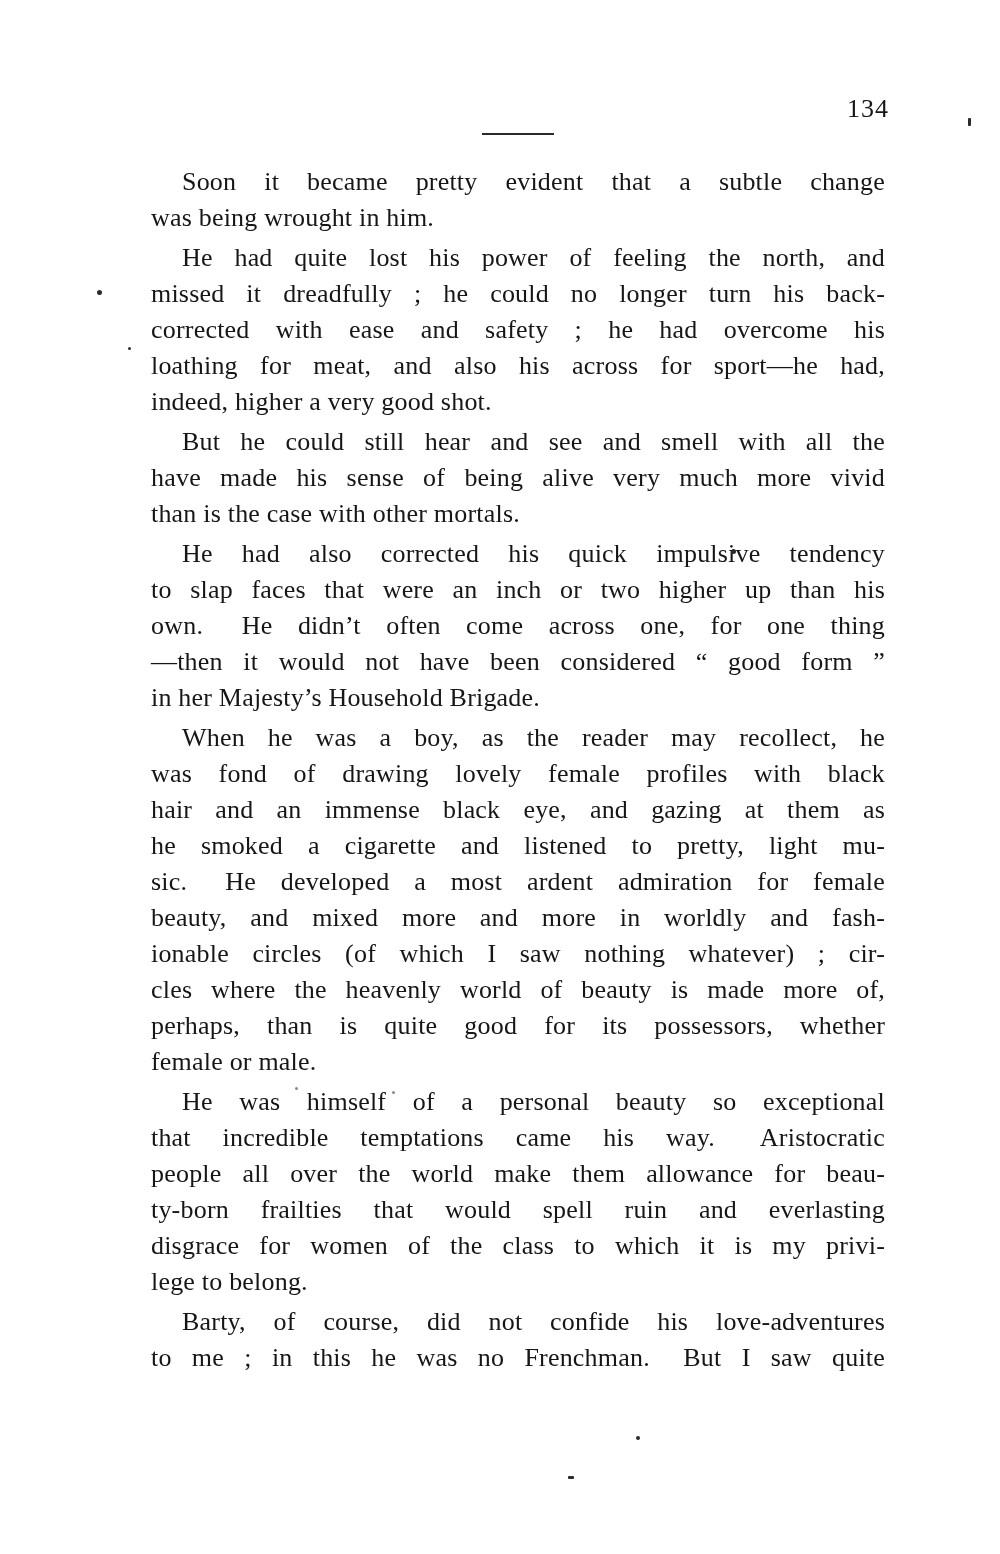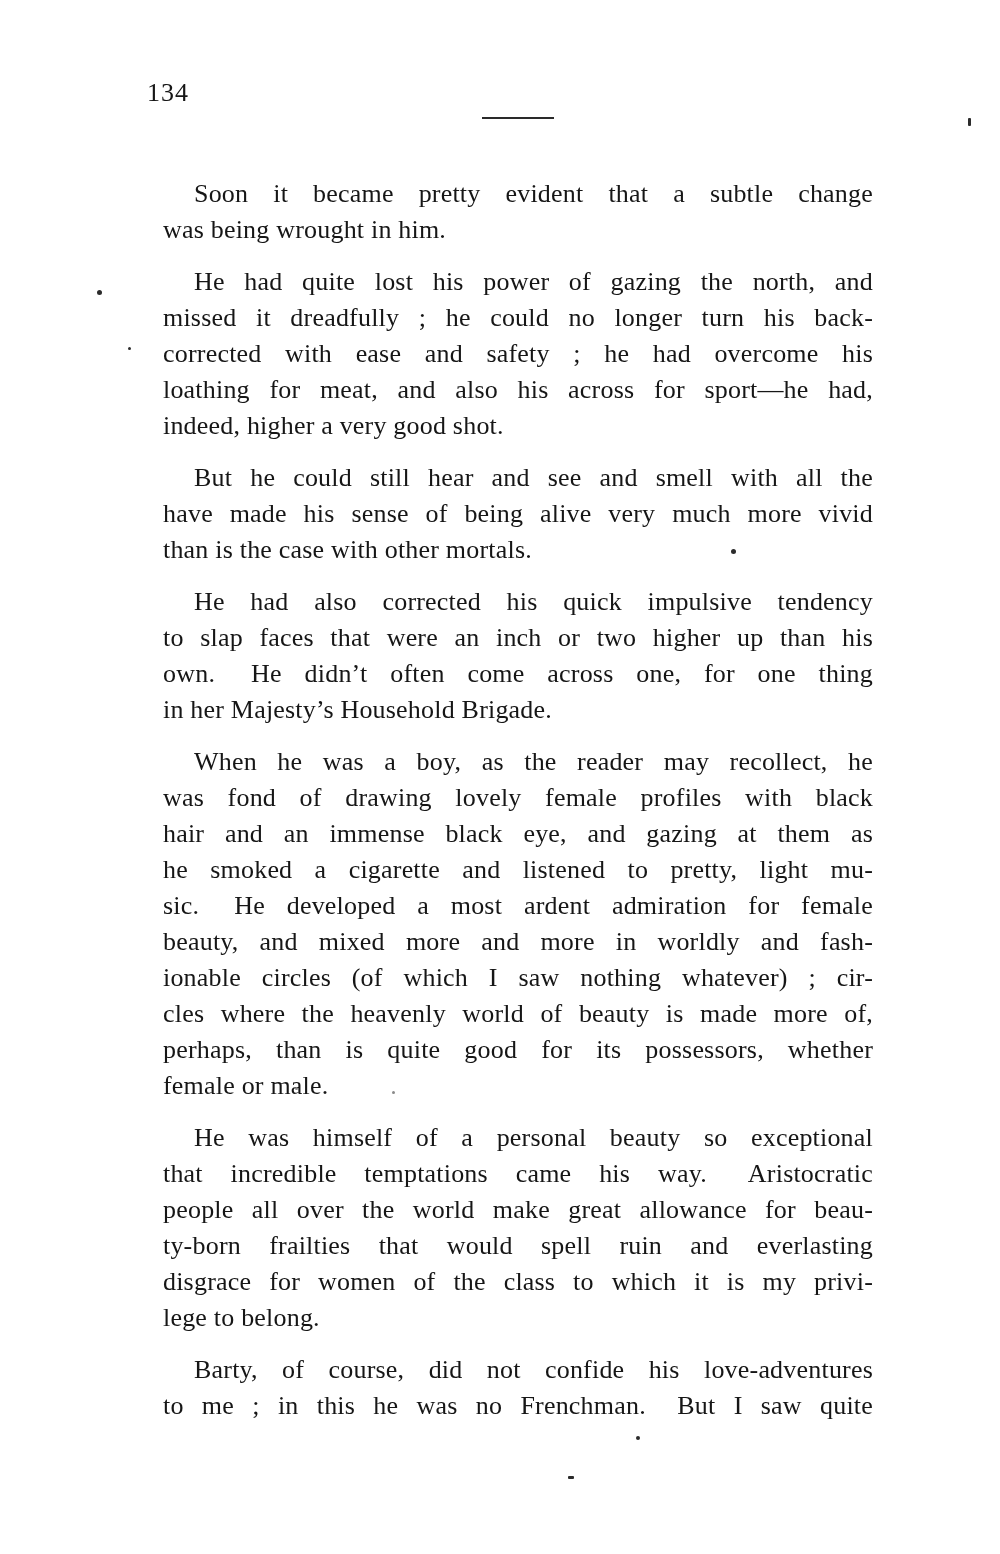--- a/index.html
+++ b/index.html
@@ -14,23 +14,23 @@
     position: relative;
     width: 1000px;
     height: 1554px;
     background: #ffffff;
     color: #151515;
     font-family: "Liberation Serif", "DejaVu Serif", serif;
   }
   .page-header {
     position: absolute;
     left: 147px;
-    top: 78px;
+    top: 94px;
     width: 742px;
-    text-align: left;
+    text-align: right;
   }
   .page-number {
     font-size: 26px;
     letter-spacing: 1px;
     color: #171717;
   }
   .header-rule {
     width: 72px;
     height: 2px;
     background: #2a2a2a;
@@ -40,21 +40,21 @@
     position: absolute;
     left: 147px;
     top: 160px;
     width: 742px;
     font-size: 26px;
     line-height: 36px;
     letter-spacing: 0.2px;
     color: #161616;
   }
   .paragraph {
-    margin: 16px;
+    margin: 4px;
     padding: 0;
   }
   .line {
     display: block;
     text-align: justify;
     text-align-last: justify;
     white-space: normal;
   }
   .line.indent {
     text-indent: 31px;
@@ -80,57 +80,58 @@
   </div>
 
   <div class="text-block">
 
     <p class="paragraph">
       <span class="line indent">Soon it became pretty evident that a subtle change</span>
       <span class="line last">was being wrought in him.</span>
     </p>
 
     <p class="paragraph">
-      <span class="line indent">He had quite lost his power of gazing the north, and</span>
+      <span class="line indent">He had quite lost his power of feeling the north, and</span>
       <span class="line">missed it dreadfully ; he could no longer turn his back-</span>
       <span class="line">corrected with ease and safety ; he had overcome his</span>
       <span class="line">loathing for meat, and also his across for sport—he had,</span>
       <span class="line last">indeed, higher a very good shot.</span>
     </p>
 
     <p class="paragraph">
       <span class="line indent">But he could still hear and see and smell with all the</span>
       <span class="line">have made his sense of being alive very much more vivid</span>
       <span class="line last">than is the case with other mortals.</span>
     </p>
 
     <p class="paragraph">
       <span class="line indent">He had also corrected his quick impulsive tendency</span>
       <span class="line">to slap faces that were an inch or two higher up than his</span>
       <span class="line">own.  He didn’t often come across one, for one thing</span>
+      <span class="line">—then it would not have been considered “ good form ”</span>
       <span class="line last">in her Majesty’s Household Brigade.</span>
     </p>
 
     <p class="paragraph">
       <span class="line indent">When he was a boy, as the reader may recollect, he</span>
       <span class="line">was fond of drawing lovely female profiles with black</span>
       <span class="line">hair and an immense black eye, and gazing at them as</span>
       <span class="line">he smoked a cigarette and listened to pretty, light mu-</span>
       <span class="line">sic.  He developed a most ardent admiration for female</span>
       <span class="line">beauty, and mixed more and more in worldly and fash-</span>
       <span class="line">ionable circles (of which I saw nothing whatever) ; cir-</span>
       <span class="line">cles where the heavenly world of beauty is made more of,</span>
       <span class="line">perhaps, than is quite good for its possessors, whether</span>
       <span class="line last">female or male.</span>
     </p>
 
     <p class="paragraph">
       <span class="line indent">He was himself of a personal beauty so exceptional</span>
       <span class="line">that incredible temptations came his way.  Aristocratic</span>
-      <span class="line">people all over the world make great allowance for beau-</span>
+      <span class="line">people all over the world make them allowance for beau-</span>
       <span class="line">ty-born frailties that would spell ruin and everlasting</span>
       <span class="line">disgrace for women of the class to which it is my privi-</span>
       <span class="line last">lege to belong.</span>
     </p>
 
     <p class="paragraph">
       <span class="line indent">Barty, of course, did not confide his love-adventures</span>
       <span class="line">to me ; in this he was no Frenchman.  But I saw quite</span>
     </p>
 

